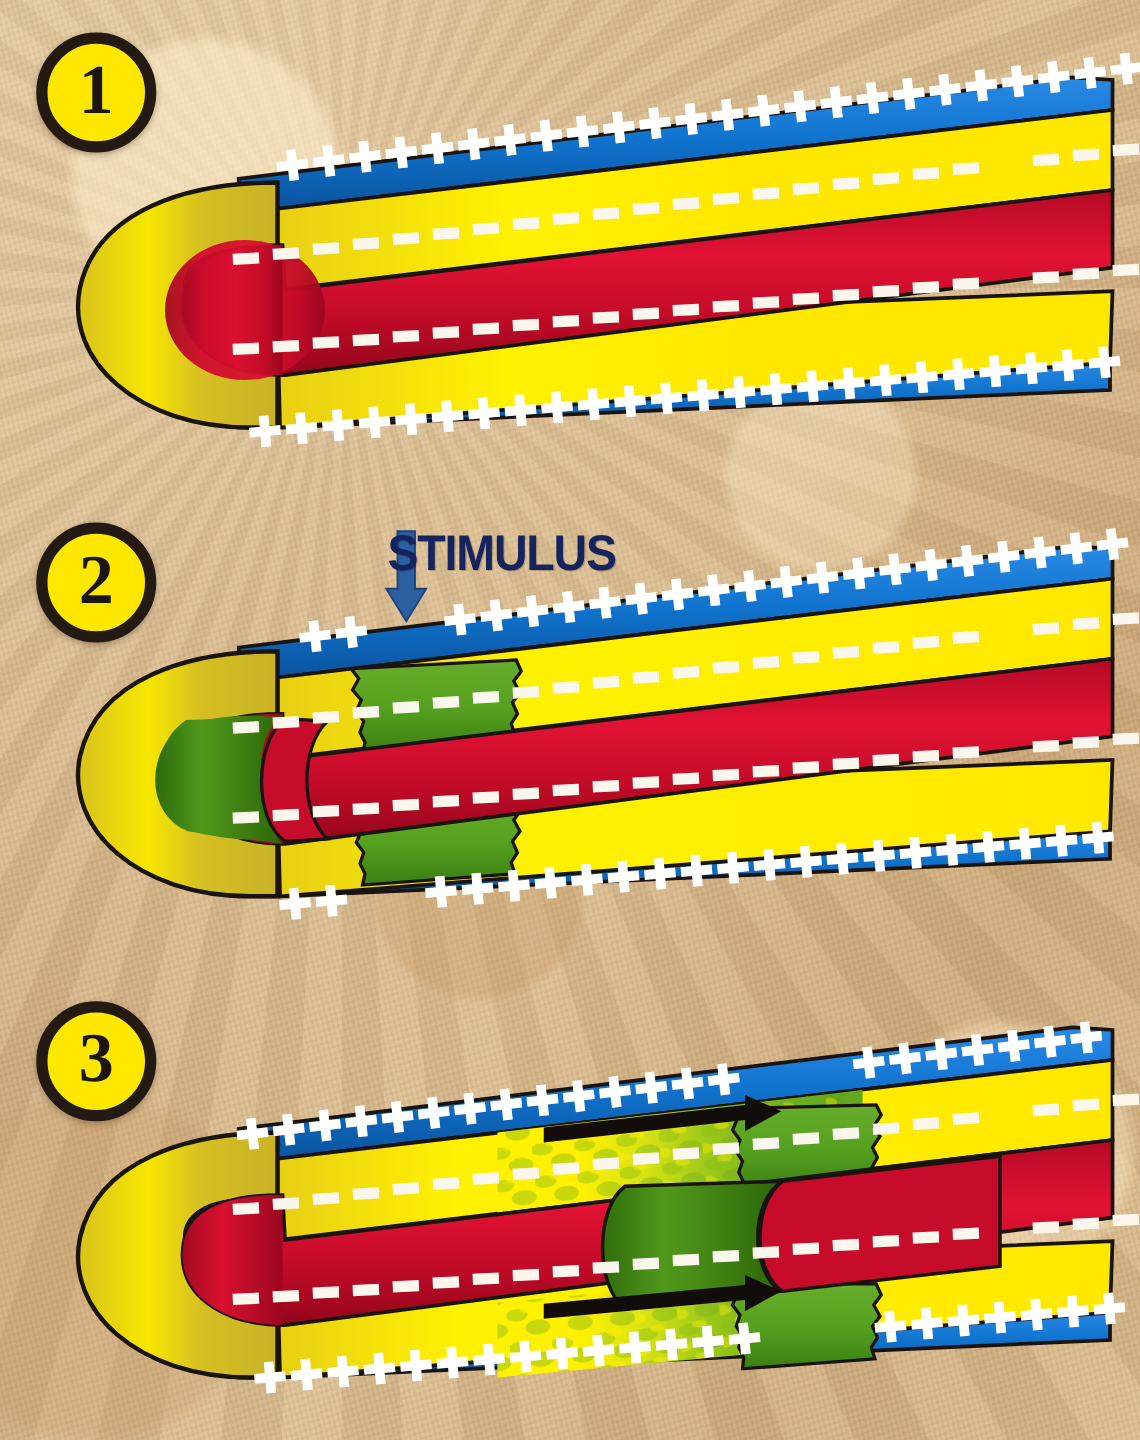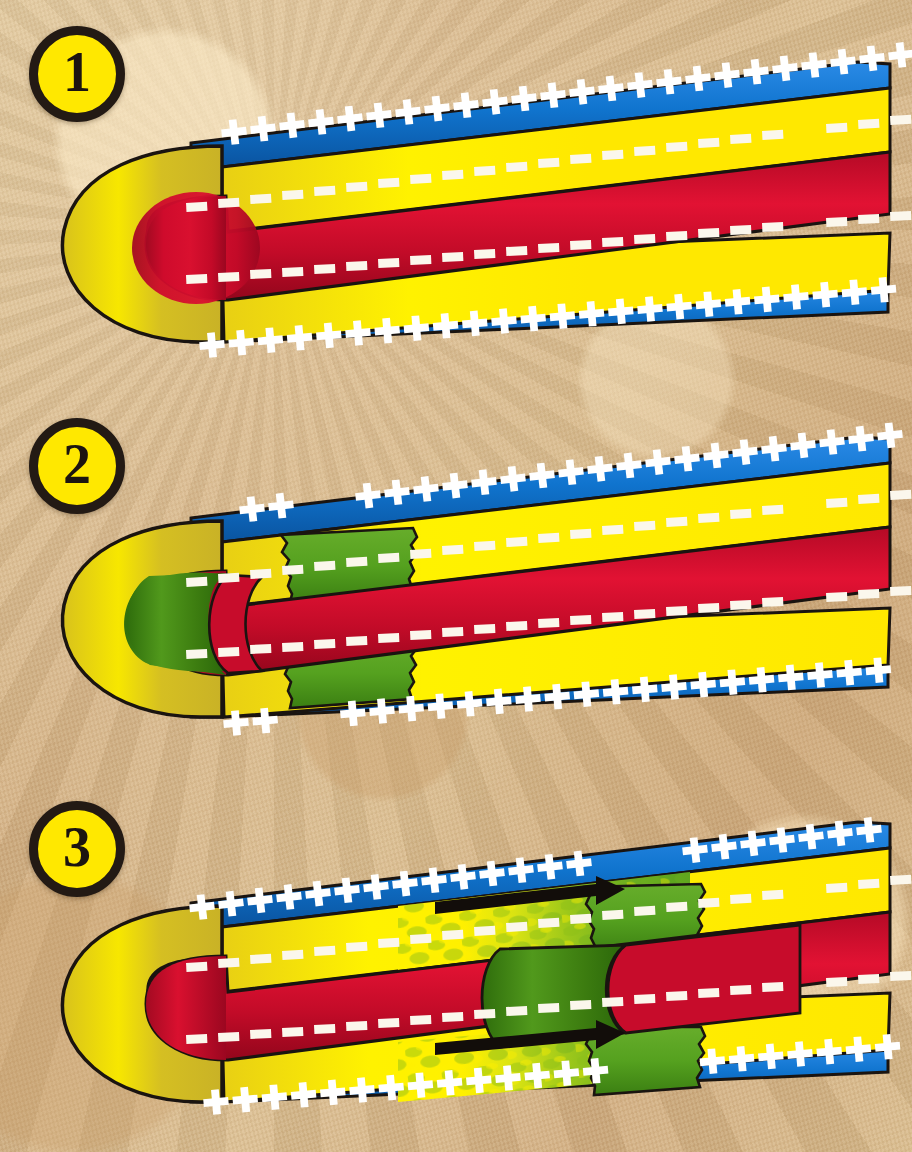--- a/index.html
+++ b/index.html
@@ -697,20 +697,26 @@
             <rect x="-3.88" y="-12.50" width="7.75" height="25"></rect>
           </g>
         </g>
       </g>
   </svg>
 
   <div class="badge" id="badge-2">
     <span>2</span>
   </div>
 
+  <div id="stimulus-group">
+    <svg width="36" height="84" viewBox="0 0 36 84">
+      <path d="M11,2 L25,2 L25,48 L34,48 L18,74 L2,48 L11,48 Z" fill="#2a5fa0" stroke="#1b4478" stroke-width="1.5"></path>
+    </svg>
+    <div id="stimulus-label">STIMULUS</div>
+  </div>
 </div>
 
 <div class="panel" id="panel-3">
   <svg width="912" height="377" viewBox="0 0 912 377">
     <defs>
       <linearGradient id="g-yl-3" x1="0" y1="0" x2="1" y2="0">
         <stop offset="0" stop-color="#e8cf14"></stop>
           <stop offset=".22" stop-color="#fff200"></stop>
         <stop offset=".40" stop-color="#fff000"></stop>
           <stop offset="1" stop-color="#ffe800"></stop>

